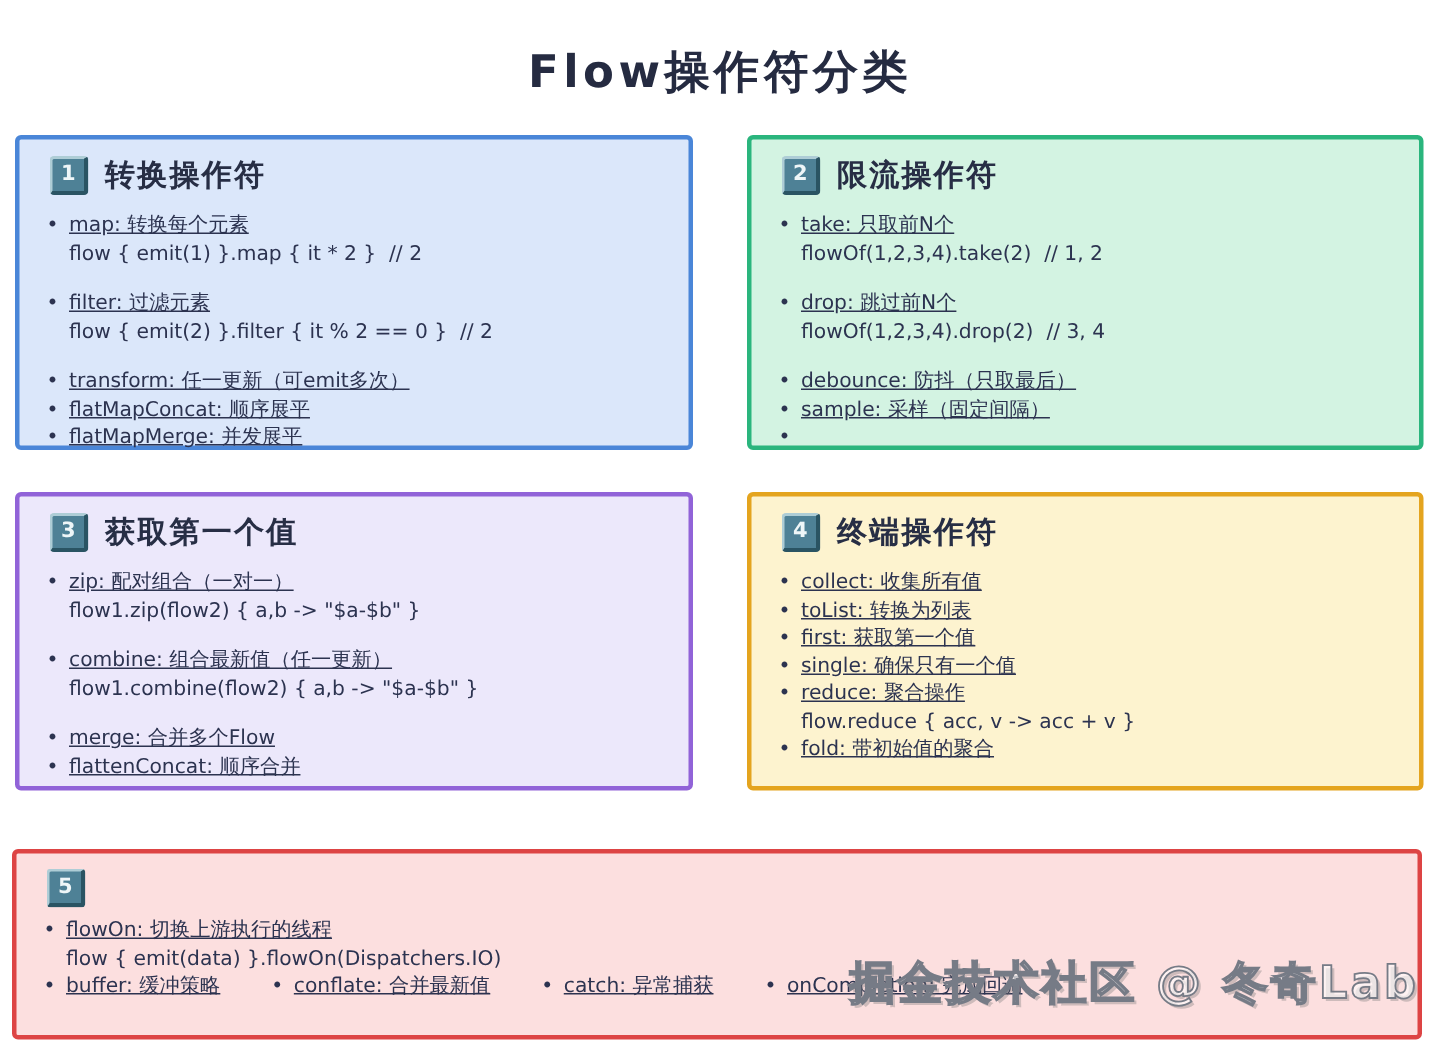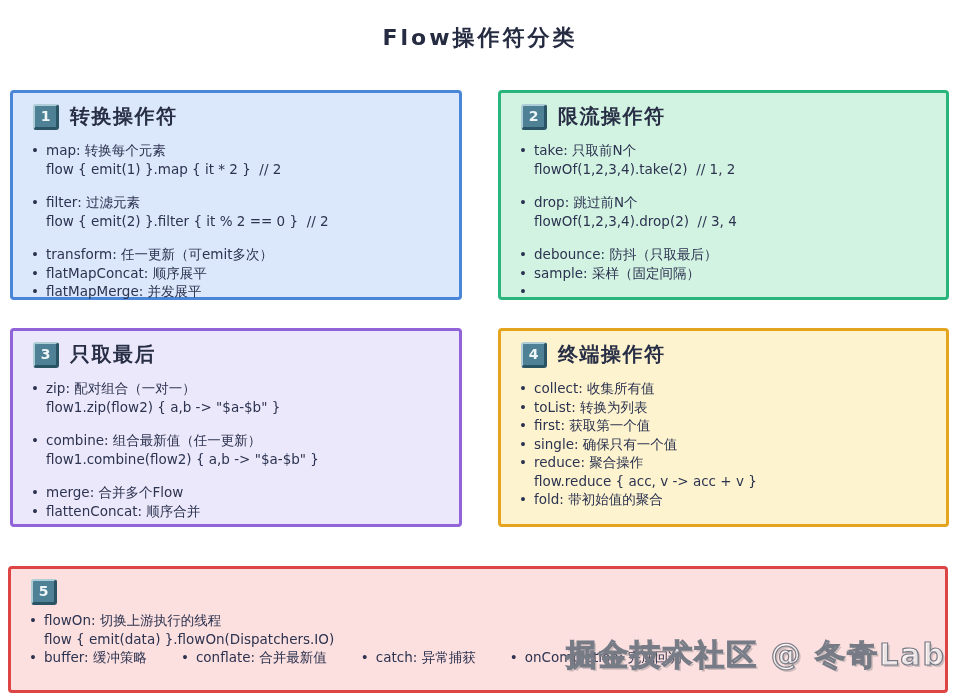--- a/index.html
+++ b/index.html
@@ -3,21 +3,21 @@
 <meta charset="utf-8">
 <style>
   html,body{margin:0;padding:0;}
   body{
     width:960px;height:700px;position:relative;overflow:hidden;
     background:#ffffff;
     font-family:"DejaVu Sans", sans-serif;
   }
   .page-title{
     position:absolute;top:8px;left:0;width:100%;text-align:center;
-    font-size:22px;font-weight:bold;color:#252b41;letter-spacing:3px;
+    font-size:30px;font-weight:bold;color:#252b41;letter-spacing:3px;
   }
   .box{
     position:absolute;border:3px solid;border-radius:4px;box-sizing:border-box;
     padding:8px 14px 0 18px;
   }
   .box-1{left:10px;top:90px;width:452px;height:210px;}
   .box-2{left:498px;top:90px;width:451px;height:210px;}
   .box-3{left:10px;top:328px;width:452px;height:199px;}
   .box-4{left:498px;top:328px;width:451px;height:199px;}
   .box-5{left:8px;top:566px;width:940px;height:127px;}
@@ -29,21 +29,21 @@
     border-top:2px solid #aecdd6;border-left:2px solid #aecdd6;
     border-right:3px solid #2a5463;border-bottom:3px solid #2a5463;
     border-radius:3px;box-sizing:content-box;
     color:#eef6f8;font-weight:bold;font-size:14px;line-height:21px;text-align:center;
   }
   .box-title{font-size:20px;font-weight:bold;margin:0;color:#272e45;letter-spacing:1.5px;}
   .box-items{font-size:13.5px;line-height:18.5px;color:#2c3350;}
   .item.gap{margin-bottom:15px;}
   .iline{display:flex;}
   .bullet{width:15px;flex:none;}
-  .itext{white-space:pre-wrap;}
+  .itext{white-space:pre-wrap;text-decoration:underline;}
   .code{padding-left:15px;white-space:pre-wrap;}
   .inline-row{display:flex;gap:34px;margin-top:0;}
   .inline-row .iline{flex:none;}
   .watermark{
     position:absolute;right:14px;bottom:24px;
     font-size:30px;font-weight:bold;letter-spacing:2px;
     color:rgba(255,255,255,0.6);
     -webkit-text-stroke:1.2px #767b86;
     text-shadow:2px 2px 0 rgba(120,120,120,0.35);
   }
@@ -130,21 +130,21 @@
         <div class="iline">
           <span class="bullet">•</span>
         </div>
       </div>
     </div>
 </section>
 
 <section class="box box-3" style="background: rgb(236, 232, 251); border-color: rgb(145, 99, 216);">
   <header class="box-header">
     <span class="badge">3</span>
-    <h2 class="box-title">只取最后</h2>
+    <h2 class="box-title">获取第一个值</h2>
   </header>
   <div class="box-items">
       <div class="item gap">
         <div class="iline">
           <span class="bullet">•</span>
           <span class="itext">zip: 配对组合（一对一）</span>
         </div>
         <div class="code">flow1.zip(flow2) { a,b -&gt; "$a-$b" }</div>
       </div>
       <div class="item gap">

